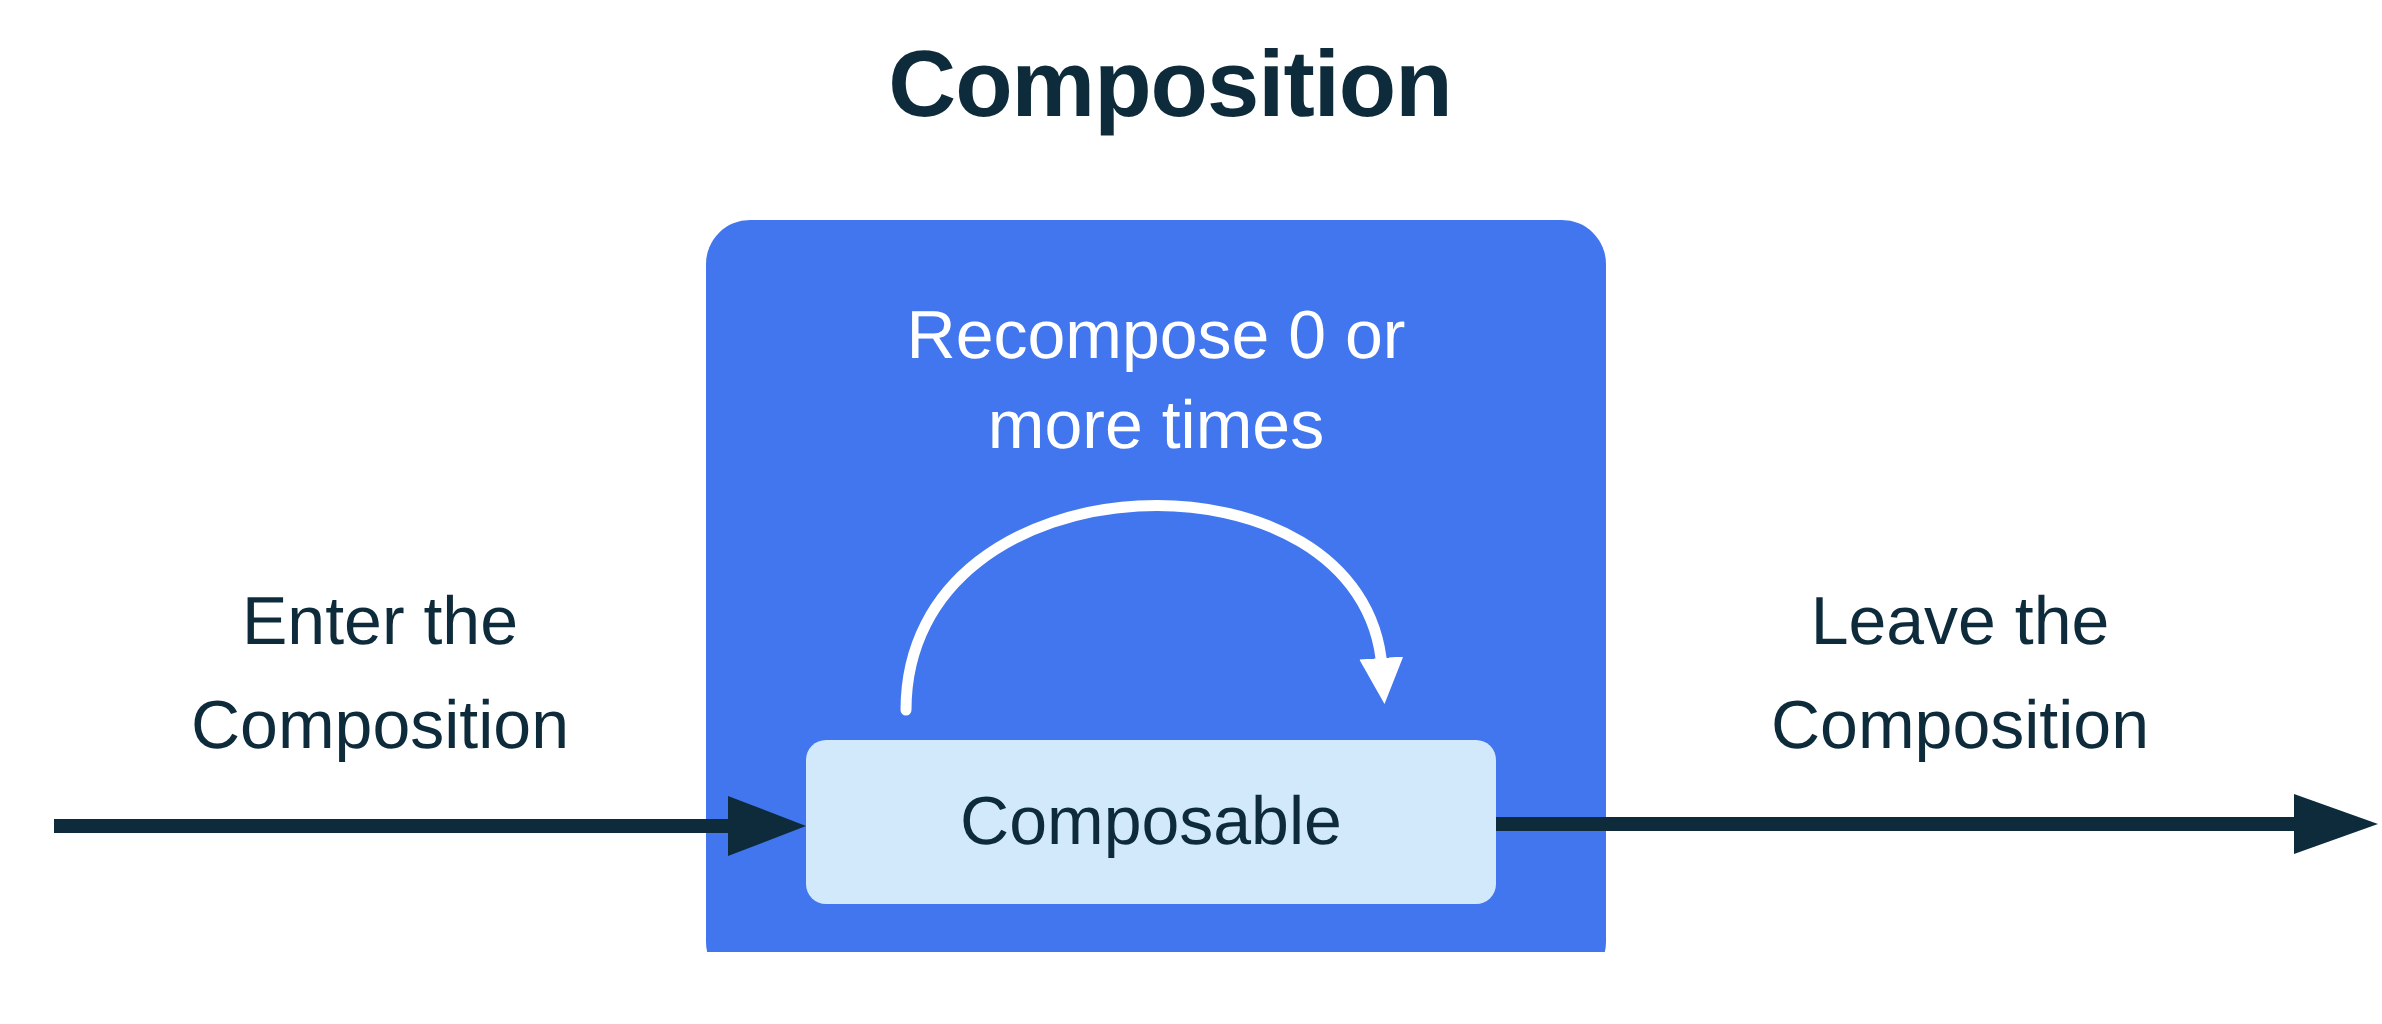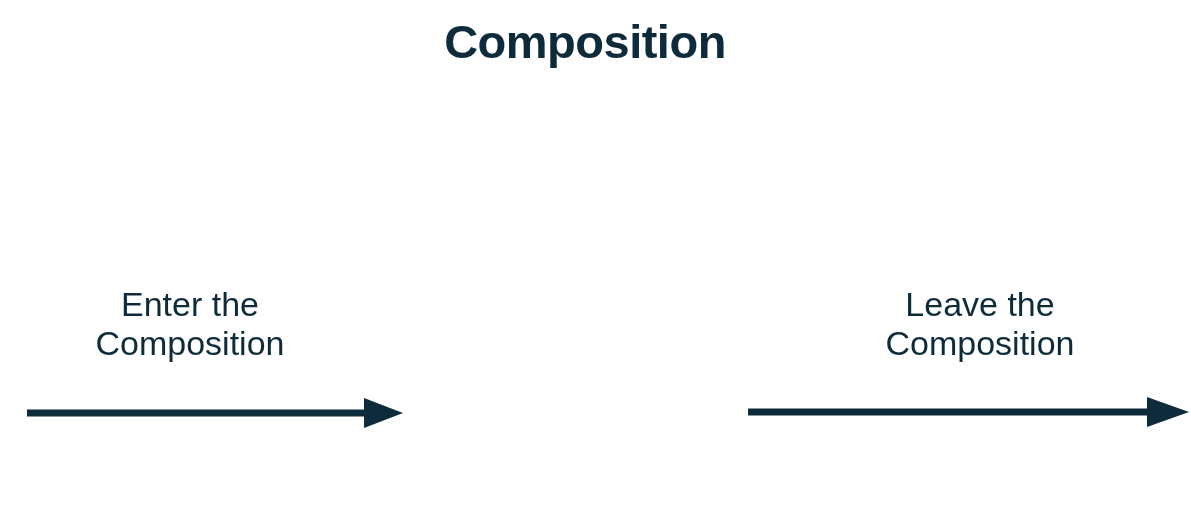--- a/index.html
+++ b/index.html
@@ -82,21 +82,21 @@
     font-size: 34px;
     color: var(--dark-navy);
     white-space: nowrap;
   }
   .side-label {
     position: absolute;
     top: 285px;
     width: 280px;
     text-align: center;
     font-size: 34px;
-    line-height: 39px;
+    line-height: 52px;
     color: var(--dark-navy);
     white-space: pre-line;
     z-index: 2;
   }
   .side-label.enter { left: 50px; }
   .side-label.leave { left: 840px; text-align: center; }
   .flow-arrows {
     position: absolute;
     left: 0;
     top: 0;
@@ -109,20 +109,38 @@
   .flow-line { stroke: var(--dark-navy); stroke-width: 7; }
   .flow-head { fill: var(--dark-navy); }
 </style>
 </head>
 <body>
 
 <div class="canvas">
 
   <div class="title">Composition</div>
 
+  <div class="composition-box">
+
+    <div class="recompose-label">Recompose 0 or
+more times</div>
+
+    <svg class="arc-svg" viewBox="0 0 450 383" xmlns="http://www.w3.org/2000/svg">
+      <defs>
+        <marker id="arc-arrowhead" markerUnits="userSpaceOnUse" markerWidth="24" markerHeight="22" refX="5" refY="11" orient="auto">
+          <path class="arc-head" d="M0,0 L23,11 L0,22 Z"></path>
+        </marker>
+      </defs>
+      <path class="arc-path" d="M 100 245 C 100 115, 330 110, 338 224" marker-end="url(#arc-arrowhead)"></path>
+    </svg>
+
+    <div class="composable-box">
+      <span class="composable-label">Composable</span>
+    </div>
+  </div>
 
   <div class="side-label enter">Enter the
 Composition</div>
 
   <div class="side-label leave">Leave the
 Composition</div>
 
   <svg class="flow-arrows" viewBox="0 0 1191 512" xmlns="http://www.w3.org/2000/svg">
     <g>
       <line class="flow-line" x1="27" y1="413" x2="368" y2="413"></line>

